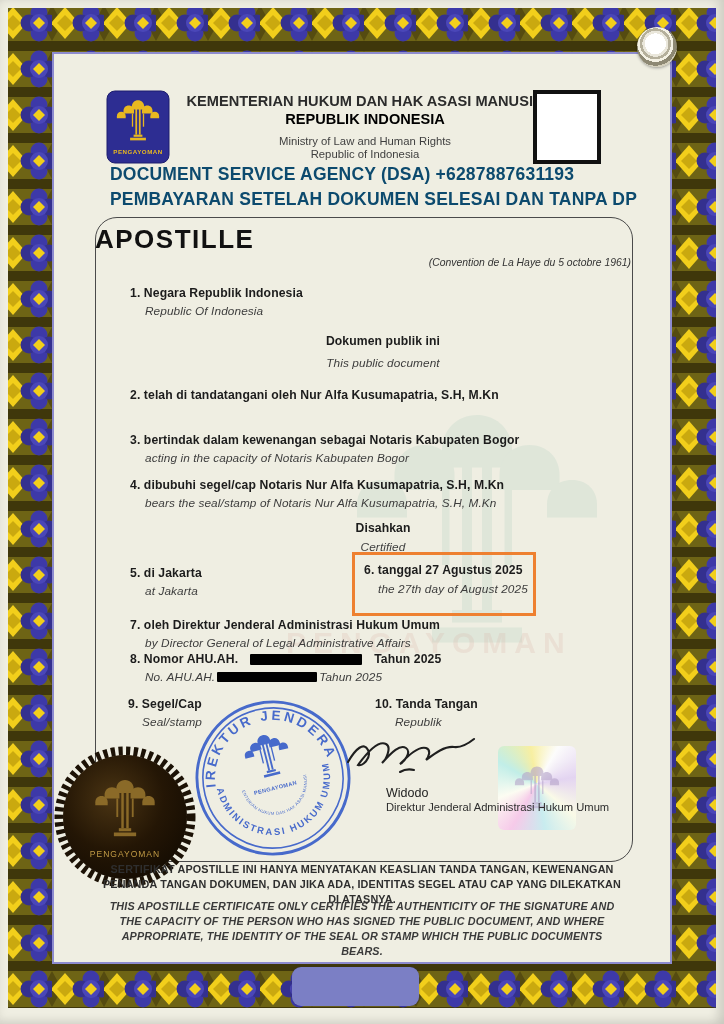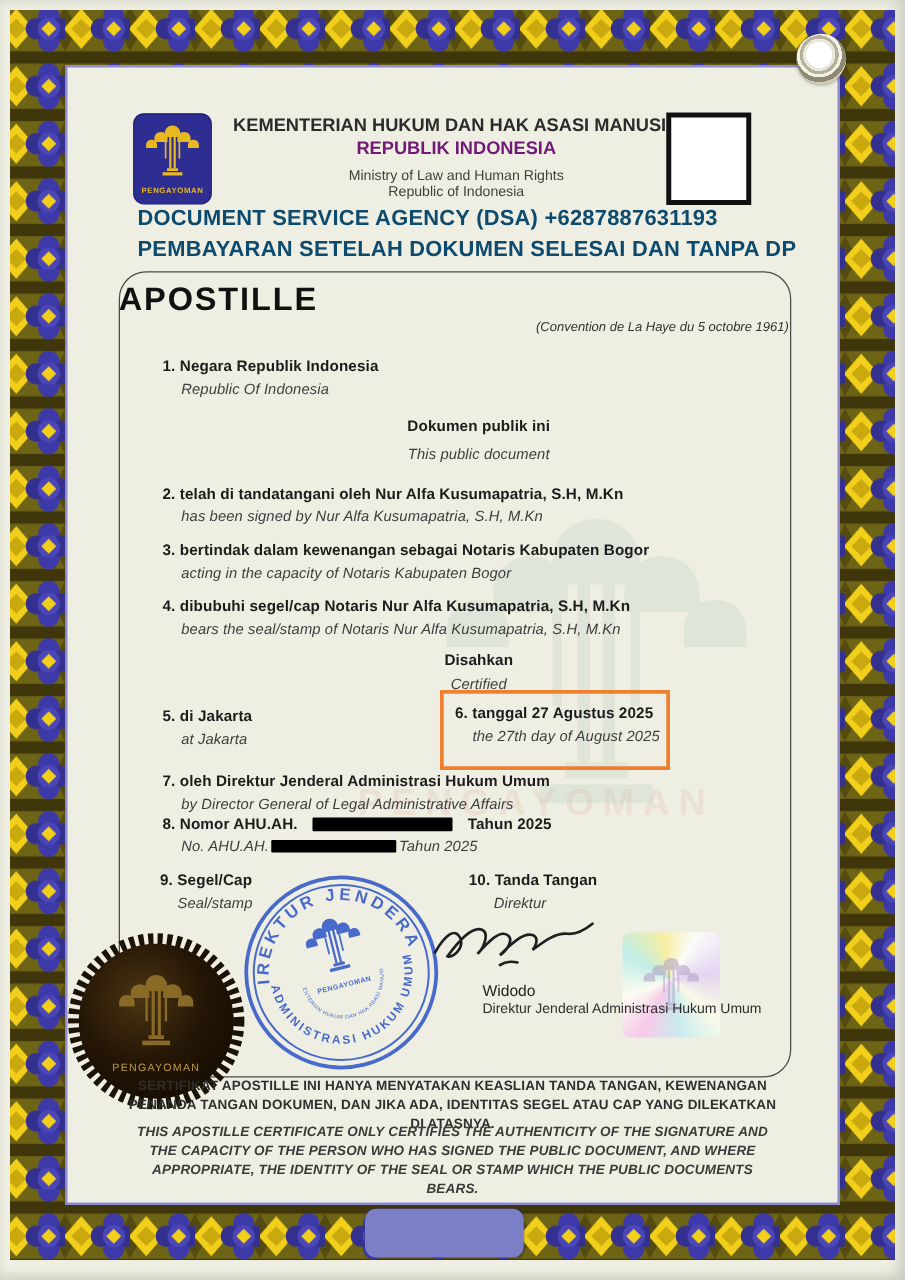--- a/index.html
+++ b/index.html
@@ -83,21 +83,21 @@
   <div class="abs grommet"></div>
 
   <svg class="abs logo-box" width="64" height="74" viewBox="0 0 64 74">
     <rect x="1" y="1" width="62" height="72" rx="8" fill="#2d2d92" stroke="#1d1d6e"></rect>
     <use href="#emblem" x="10" y="6" width="44" height="50" fill="#e8b820"></use>
     <text x="32" y="64" text-anchor="middle" font-size="6.2" font-weight="bold" fill="#e8b820" letter-spacing=".5">PENGAYOMAN</text>
   </svg>
 
   <div class="abs" style="left:180px;top:93px;width:370px;text-align:center;">
     <div style="font-size:14.6px;font-weight:600;color:#2b2b2b;">KEMENTERIAN HUKUM DAN HAK ASASI MANUSIA</div>
-    <div style="font-size:14.6px;font-weight:600;color:#701a75;margin-top:2px;">REPUBLIK INDONESIA</div>
+    <div style="font-size:14.6px;font-weight:600;color:#000000;margin-top:2px;">REPUBLIK INDONESIA</div>
     <div style="font-size:11.3px;font-weight:500;color:#3f3f3f;margin-top:8px;">Ministry of Law and Human Rights</div>
     <div style="font-size:11.3px;font-weight:500;color:#3f3f3f;margin-top:1px;">Republic of Indonesia</div>
   </div>
 
   <div class="abs redaction-square"></div>
 
   <div class="abs orange-line" style="top:164px;">DOCUMENT SERVICE AGENCY (DSA) +6287887631193</div>
   <div class="abs orange-line" style="top:189px;">PEMBAYARAN SETELAH DOKUMEN SELESAI DAN TANPA DP</div>
 
   <div class="abs cert-box"></div>
@@ -105,21 +105,20 @@
   <div class="abs" style="left:95px;top:224px;width:536px;text-align:left;font-size:26px;font-weight:700;letter-spacing:1.5px;color:#111;">APOSTILLE</div>
   <div class="abs" style="left:95px;top:257px;width:536px;text-align:right;font-size:10.4px;font-style:italic;color:#333;">(Convention de La Haye du 5 octobre 1961)</div>
 
   <div class="abs id-line" style="left:130px;top:286px;">1. Negara Republik Indonesia</div>
   <div class="abs en-line" style="left:145px;top:304px;">Republic Of Indonesia</div>
 
   <div class="abs id-line center-pair" style="top:334px;">Dokumen publik ini</div>
   <div class="abs en-line center-pair" style="top:356px;">This public document</div>
 
   <div class="abs id-line" style="left:130px;top:388px;">2. telah di tandatangani oleh Nur Alfa Kusumapatria, S.H, M.Kn</div>
-  <div class="abs en-line" style="left:145px;top:406px;">has been signed by Nur Alfa Kusumapatria, S.H, M.Kn</div>
   <div class="abs id-line" style="left:130px;top:433px;">3. bertindak dalam kewenangan sebagai Notaris Kabupaten Bogor</div>
   <div class="abs en-line" style="left:145px;top:451px;">acting in the capacity of Notaris Kabupaten Bogor</div>
   <div class="abs id-line" style="left:130px;top:478px;">4. dibubuhi segel/cap Notaris Nur Alfa Kusumapatria, S.H, M.Kn</div>
   <div class="abs en-line" style="left:145px;top:496px;">bears the seal/stamp of Notaris Nur Alfa Kusumapatria, S.H, M.Kn</div>
 
   <div class="abs id-line center-pair" style="top:521px;">Disahkan</div>
   <div class="abs en-line center-pair" style="top:540px;">Certified</div>
 
   <div class="abs id-line" style="left:130px;top:566px;">5. di Jakarta</div>
   <div class="abs en-line" style="left:145px;top:584px;">at Jakarta</div>
@@ -137,21 +136,21 @@
   </div>
   <div class="abs" style="left:145px;top:670px;display:flex;align-items:center;gap:2px;">
     <span class="en-line">No. AHU.AH.</span>
     <span class="redact" style="width:100px;height:10px;"></span>
     <span class="en-line">Tahun 2025</span>
   </div>
 
   <div class="abs id-line" style="left:128px;top:697px;">9. Segel/Cap</div>
   <div class="abs en-line" style="left:142px;top:715px;">Seal/stamp</div>
   <div class="abs id-line" style="left:375px;top:697px;">10. Tanda Tangan</div>
-  <div class="abs en-line" style="left:395px;top:715px;">Direktur</div>
+  <div class="abs en-line" style="left:395px;top:715px;">Republik</div>
 
   <svg class="abs stamp-wrap" width="170" height="170" viewBox="-85 -85 170 170">
     <defs>
       <path id="arcTop" d="M -58 0 A 58 58 0 0 1 58 0"></path>
       <path id="arcBot" d="M -57 0 A 57 57 0 0 0 57 0"></path>
       <path id="arcInner" d="M -33 4 A 33 33 0 0 0 33 4"></path>
     </defs>
     <g stroke="#3058c8" fill="none">
       <circle r="76" stroke-width="3"></circle>
       <circle r="70" stroke-width="1.6"></circle>

